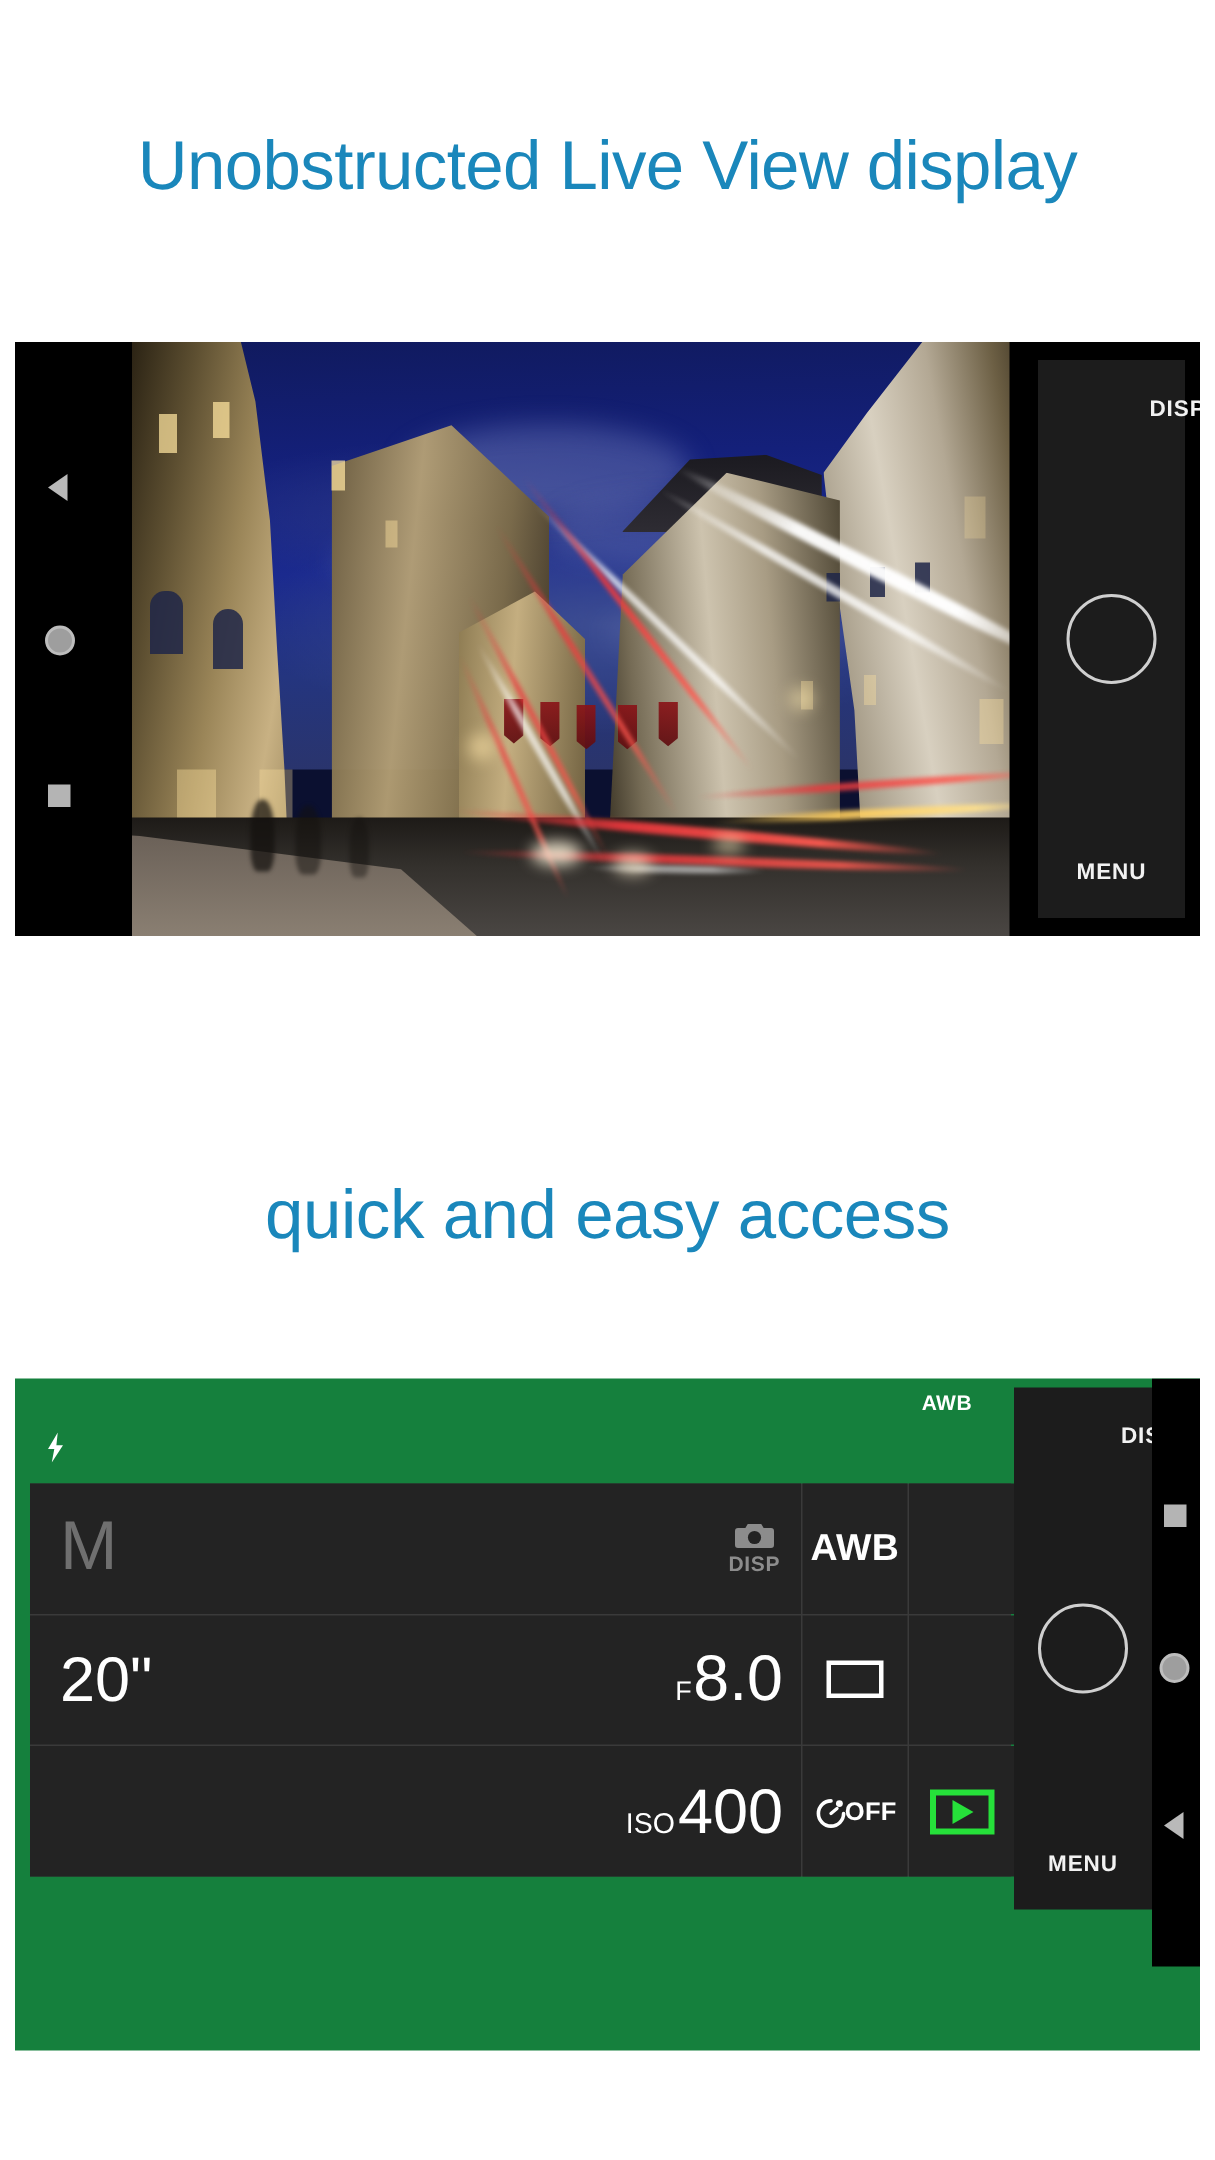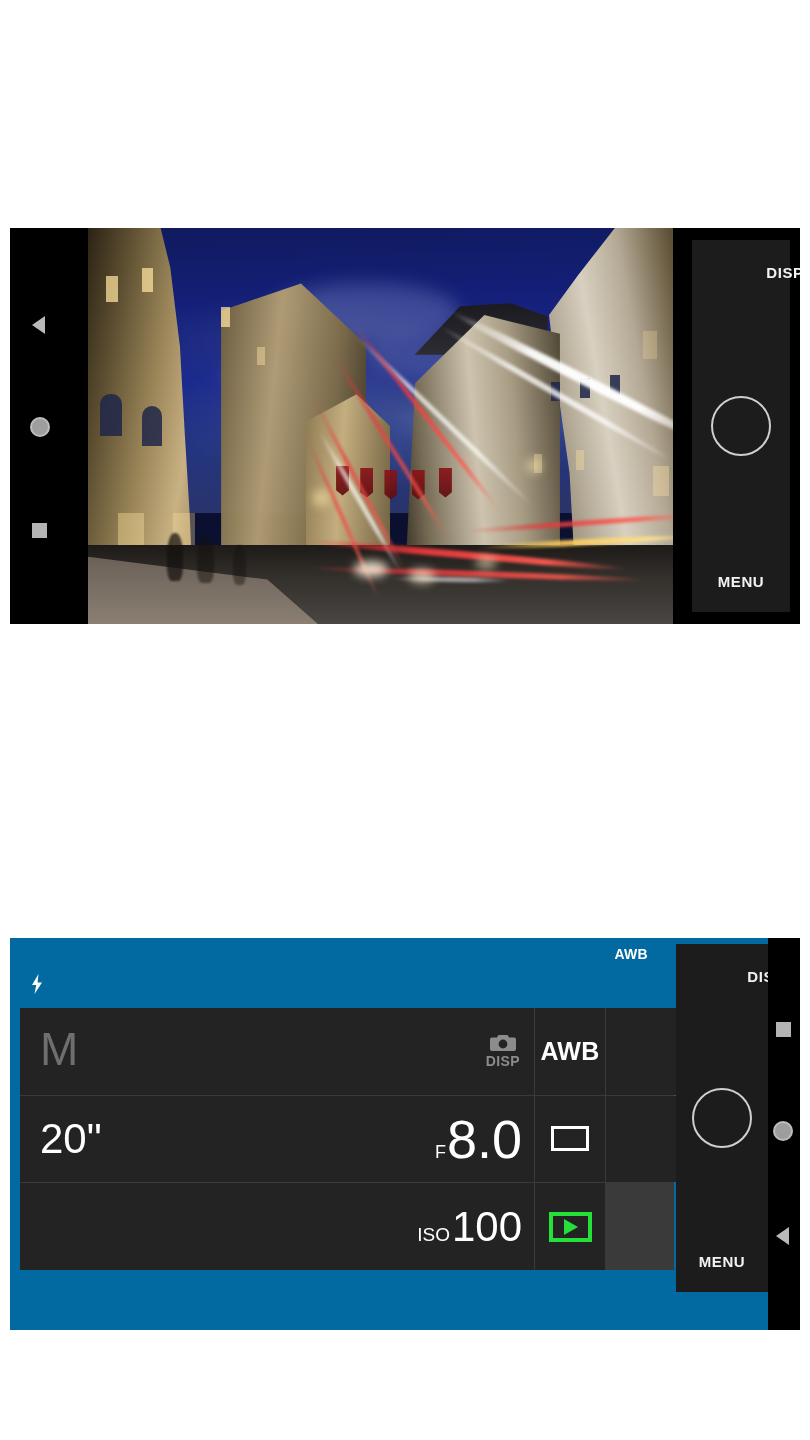--- a/index.html
+++ b/index.html
@@ -247,23 +247,23 @@
     transform: translate(-50%, -50%);
     width: 60px; height: 60px;
     border: 2px solid #cfcfcf;
     border-radius: 50%;
     background: transparent;
   }
 
   
   .phone-menu {
     position: absolute;
-    left: 10px; top: 938px;
-    width: 790px; height: 392px;
-    background: #0369a1;
+    left: 10px; top: 919px;
+    width: 790px; height: 448px;
+    background: #15803d;
     overflow: hidden;
   }
 
   .status-flash {
     position: absolute;
     left: 20px; top: 36px;
     width: 14px; height: 20px;
     z-index: 4;
   }
   .status-awb {
@@ -331,21 +331,21 @@
   }
   .aper-wrap { display: flex; align-items: baseline; }
   .aper-f {
     color: #ffffff;
     font-size: 18px;
     font-weight: 400;
     margin-right: 1px;
   }
   .aper-val {
     color: #ffffff;
-    font-size: 54px;
+    font-size: 43px;
     font-weight: 400;
     line-height: 1;
   }
 
   .cell-iso {
     justify-content: flex-end;
     padding: 0 12px 0 20px;
   }
   .iso-wrap { display: flex; align-items: baseline; }
   .iso-lbl {
@@ -438,20 +438,21 @@
     border-top: 9px solid transparent;
     border-bottom: 9px solid transparent;
     border-right: 13px solid #b9b9b9;
   }
 </style>
 </head>
 <body>
 
 <div class="page">
 
+  <div class="headline-1">Unobstructed Live View display</div>
 
   <div class="phone-live">
 
     <div class="liveview">
 
       <div class="sky"></div>
       <div class="cloud" style="left:30%;top:14%;width:190px;height:60px;"></div>
       <div class="cloud" style="left:46%;top:26%;width:150px;height:46px;opacity:.7;"></div>
       <div class="cloud" style="left:22%;top:32%;width:120px;height:38px;opacity:.5;"></div>
       <div class="cloud" style="left:52%;top:44%;width:170px;height:40px;opacity:.55;"></div>
@@ -531,20 +532,21 @@
       </svg>
       <div class="ctrl-panel-1">
         <div class="lbl-disp">DISP</div>
         <div class="shutter-ring"></div>
         <div class="lbl-menu">MENU</div>
       </div>
     </div>
   </div>
 
   <div class="headline-2">
+    <span class="ln">quick and easy access</span>
   </div>
 
   <div class="phone-menu">
 
     <svg class="status-flash" viewBox="0 0 14 20">
       <polygon points="8.5,0 2,11 6.2,11 4.5,20 12,8.5 7.6,8.5" fill="#ffffff"></polygon>
     </svg>
     <div class="status-awb">AWB</div>
 
     <div class="menu-grid">
@@ -572,21 +574,31 @@
         </span>
       </div>
       <div class="cell cell-center">
         <span class="drive-rect"></span>
       </div>
       <div class="cell cell-center"></div>
 
       <div class="cell cell-iso">
         <span class="iso-wrap">
           <span class="iso-lbl">ISO</span>
-          <span class="iso-val">100</span>
+          <span class="iso-val">400</span>
+        </span>
+      </div>
+      <div class="cell cell-center">
+        <span class="timer-wrap">
+          <svg width="24" height="24" viewBox="0 0 24 24">
+            <path d="M12 4.6A8.4 8.4 0 1 0 20.4 13" fill="none" stroke="#ffffff" stroke-width="2.4" stroke-linecap="round"></path>
+            <circle cx="17.6" cy="6.4" r="2.3" fill="#ffffff"></circle>
+            <line x1="12" y1="13" x2="16" y2="9.6" stroke="#ffffff" stroke-width="2.2" stroke-linecap="round"></line>
+          </svg>
+          <span class="timer-off">OFF</span>
         </span>
       </div>
       <div class="cell cell-center">
         <span class="play-btn">
           <span class="play-tri"></span>
         </span>
       </div>
     </div>
 
     <div class="ctrl-panel-2">

